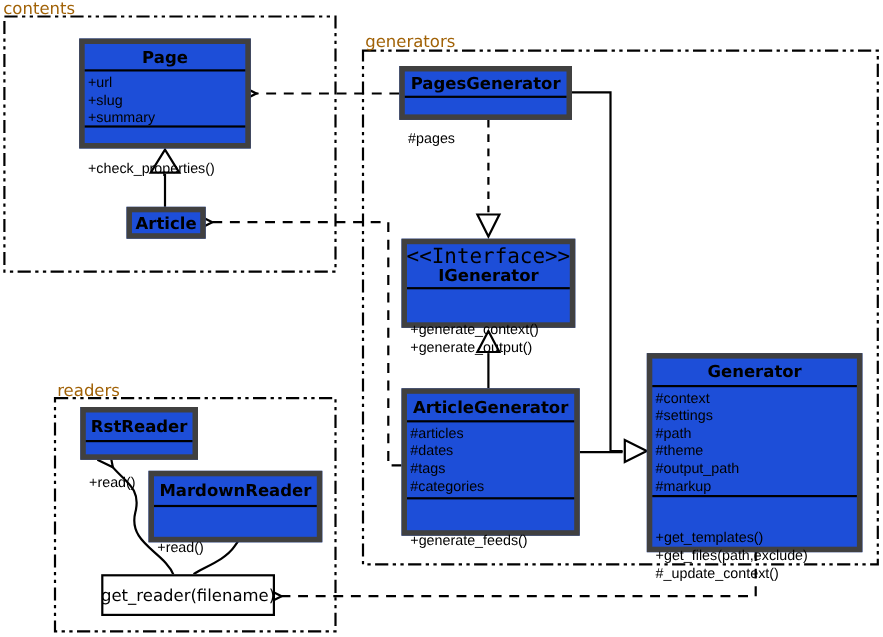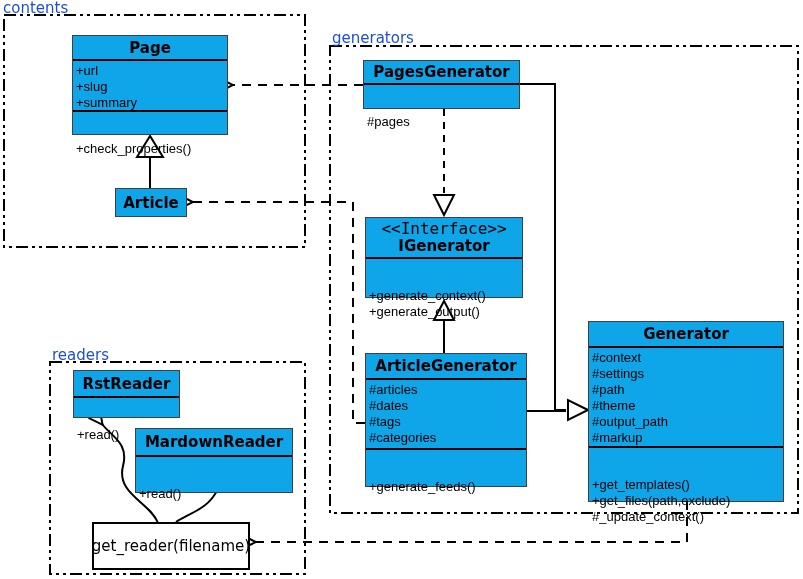--- a/index.html
+++ b/index.html
@@ -3,37 +3,37 @@
 <meta charset="utf-8">
 <style>
   html,body{margin:0;padding:0;background:#ffffff;}
   *{box-sizing:border-box;}
   .canvas{
     position:relative;width:803px;height:579px;background:#ffffff;
     font-family:"DejaVu Sans",sans-serif;color:#000;overflow:hidden;
   }
   .layer{position:absolute;left:0;top:0;width:803px;height:579px;}
   .pkg-label{
-    position:absolute;font-size:15px;line-height:16px;color:#1d4ed8;
+    position:absolute;font-size:15px;line-height:16px;color:#a16207;
     background:transparent;white-space:nowrap;
   }
   .cls{
-    position:absolute;background:#0ea5e9;border:1px solid #404040;
+    position:absolute;background:#1d4ed8;border:5px solid #404040;
     display:flex;flex-direction:column;
   }
   .cls-title{
     border-bottom:2px solid #000;display:flex;flex-direction:column;
     align-items:center;justify-content:center;
     font-weight:bold;font-size:15px;line-height:18px;flex:0 0 auto;
     white-space:nowrap;
   }
   .cls-title.only{border-bottom:none;flex:1 1 auto;}
   .stereotype{
     font-family:"DejaVu Sans Mono",monospace;font-weight:normal;
-    font-size:16px;line-height:16px;
+    font-size:19px;line-height:16px;
   }
   .sec{
     font-family:Liberation Sans, sans-serif;font-size:13px;line-height:16px;
     padding:2px 2px 0 3px;border-bottom:2px solid #000;flex:0 0 auto;
     white-space:nowrap;overflow:visible;
   }
   .sec.last{border-bottom:none;flex:1 1 auto;margin-top:27px;}
   .node{
     position:absolute;background:#ffffff;border:2px solid #000;
     display:flex;align-items:center;justify-content:center;
@@ -156,15 +156,15 @@
     </div>
   </div>
 
   <div class="cls" style="left:135px;top:428px;width:158px;height:65px">
     <div class="cls-title" style="height:28px">MardownReader</div>
     <div class="sec last">
       <div>+read()</div>
     </div>
   </div>
 
-  <div class="node" style="left:92px;top:522px;width:158px;height:48px">get_reader(filename)</div>
+  <div class="node" style="left:92px;top:522px;width:158px;height:38px">get_reader(filename)</div>
 
 </div>
 
 </body></html>

